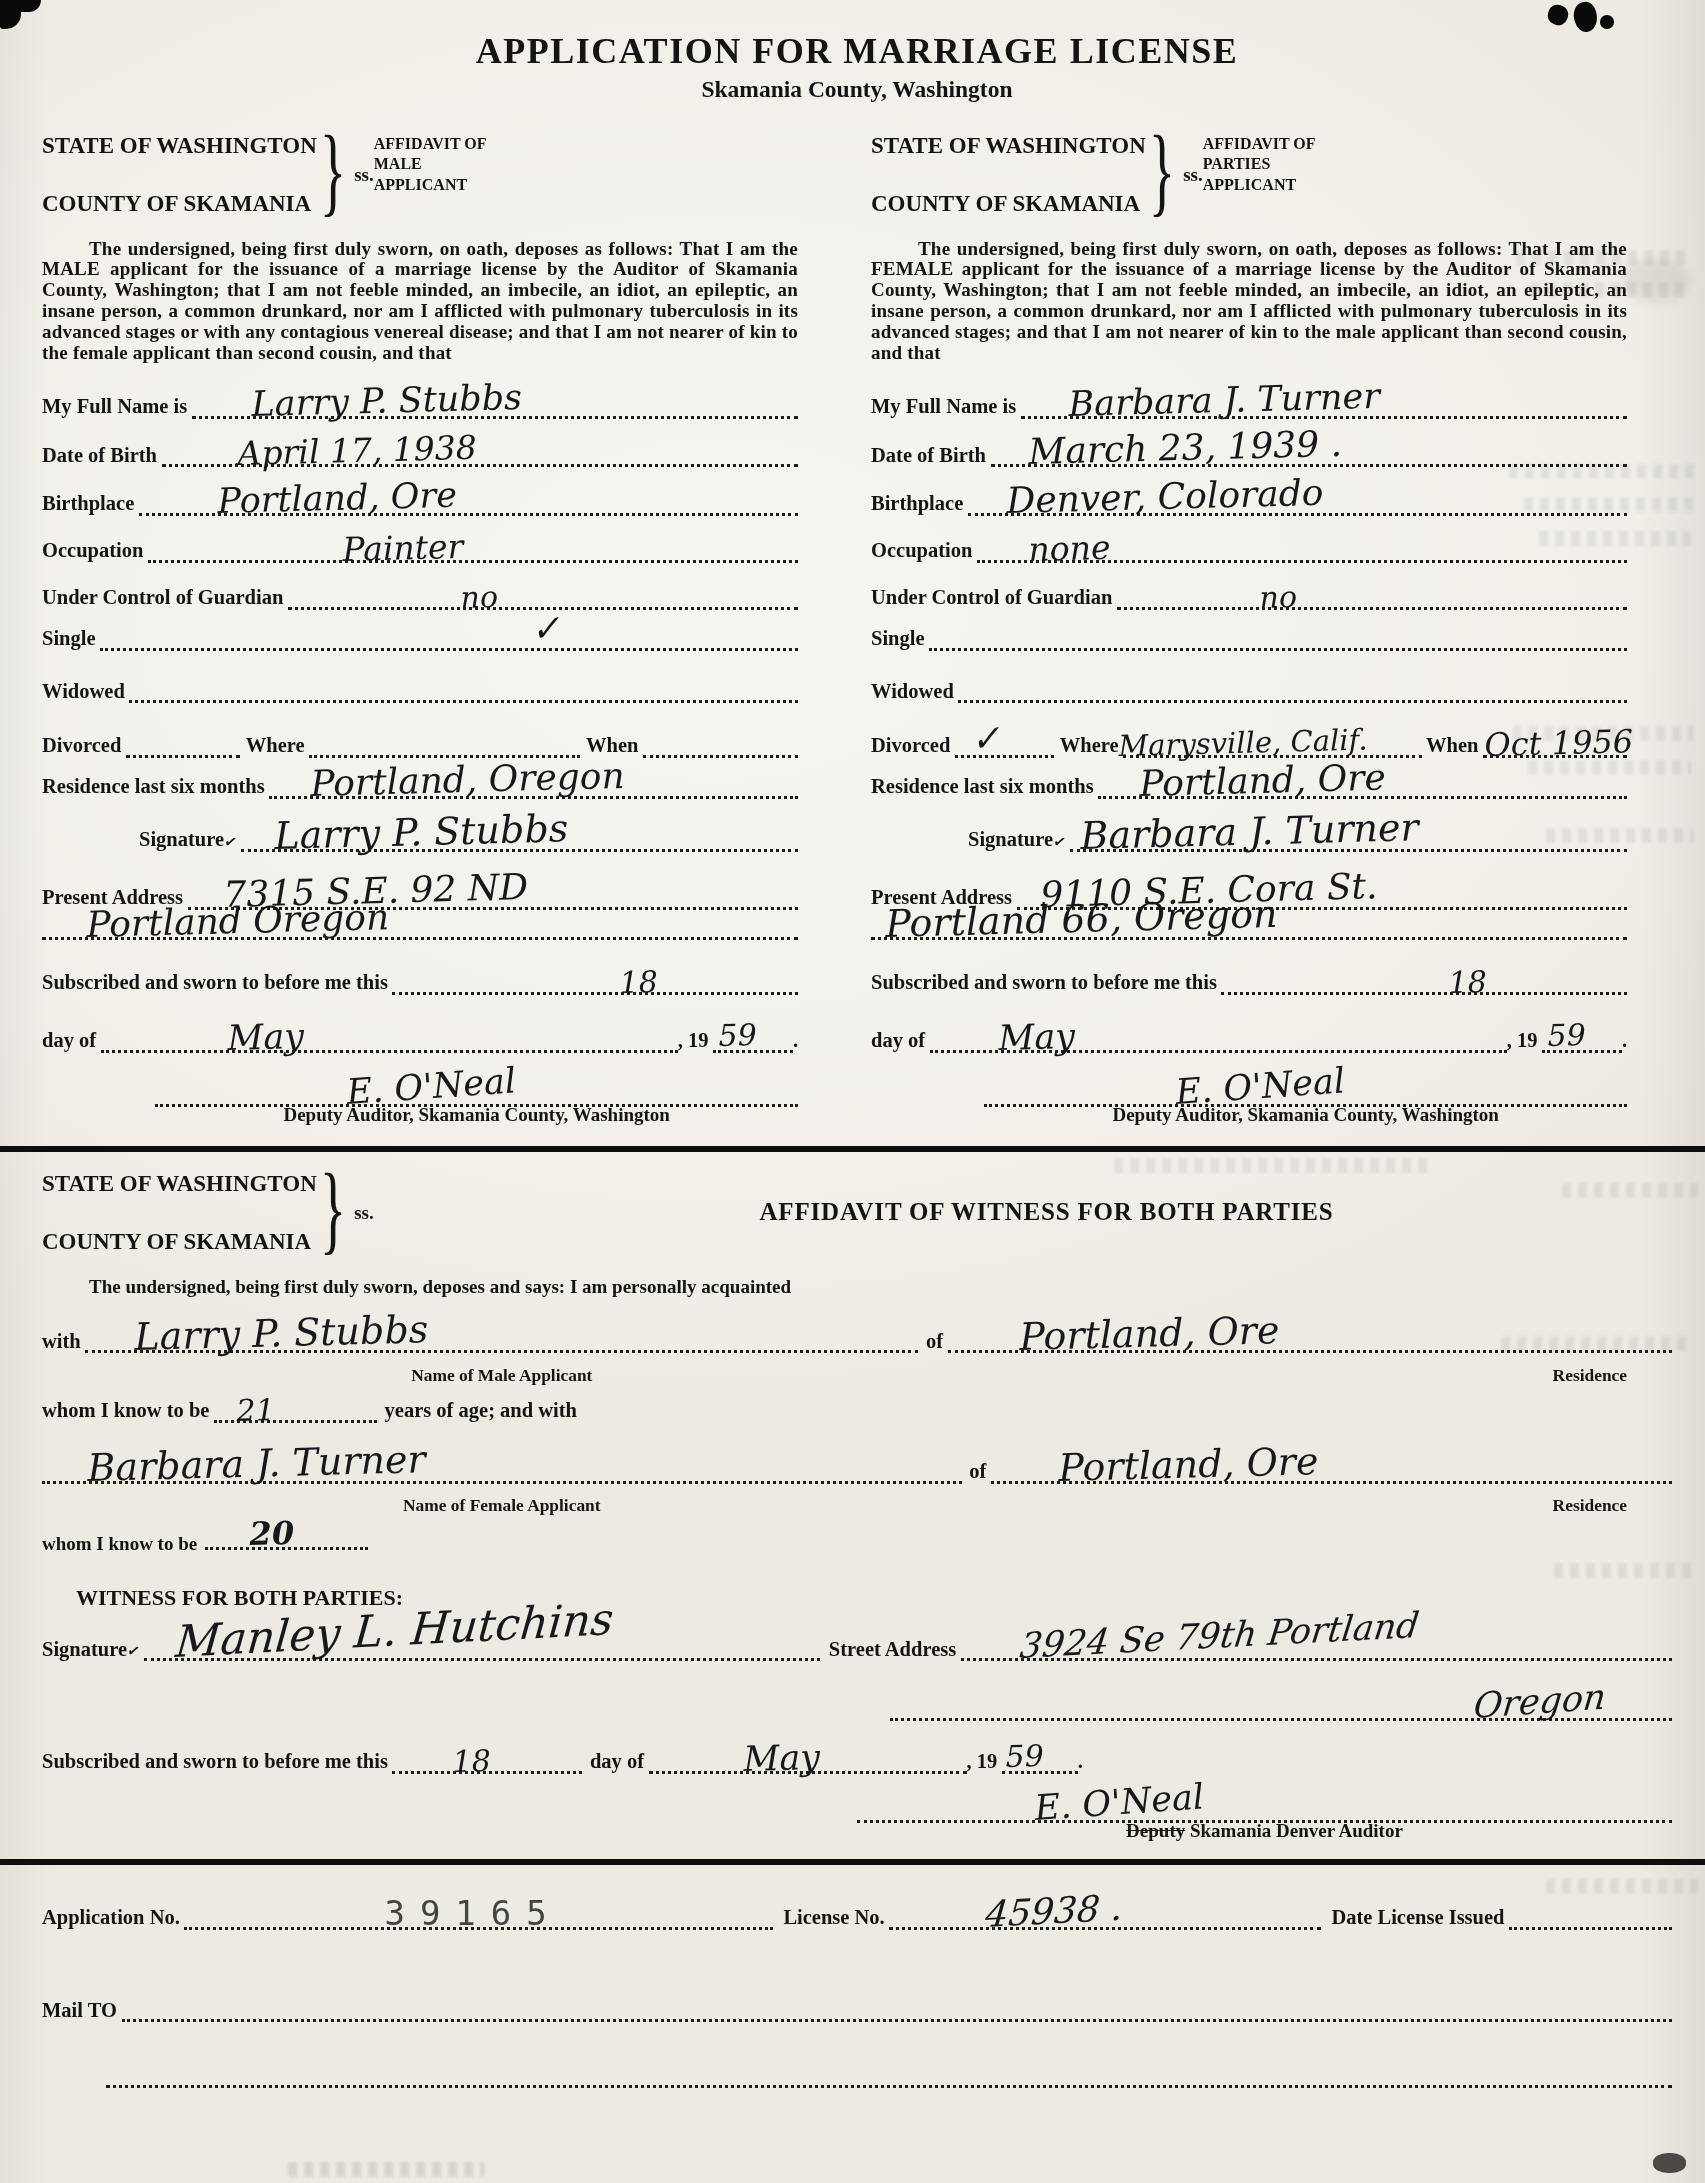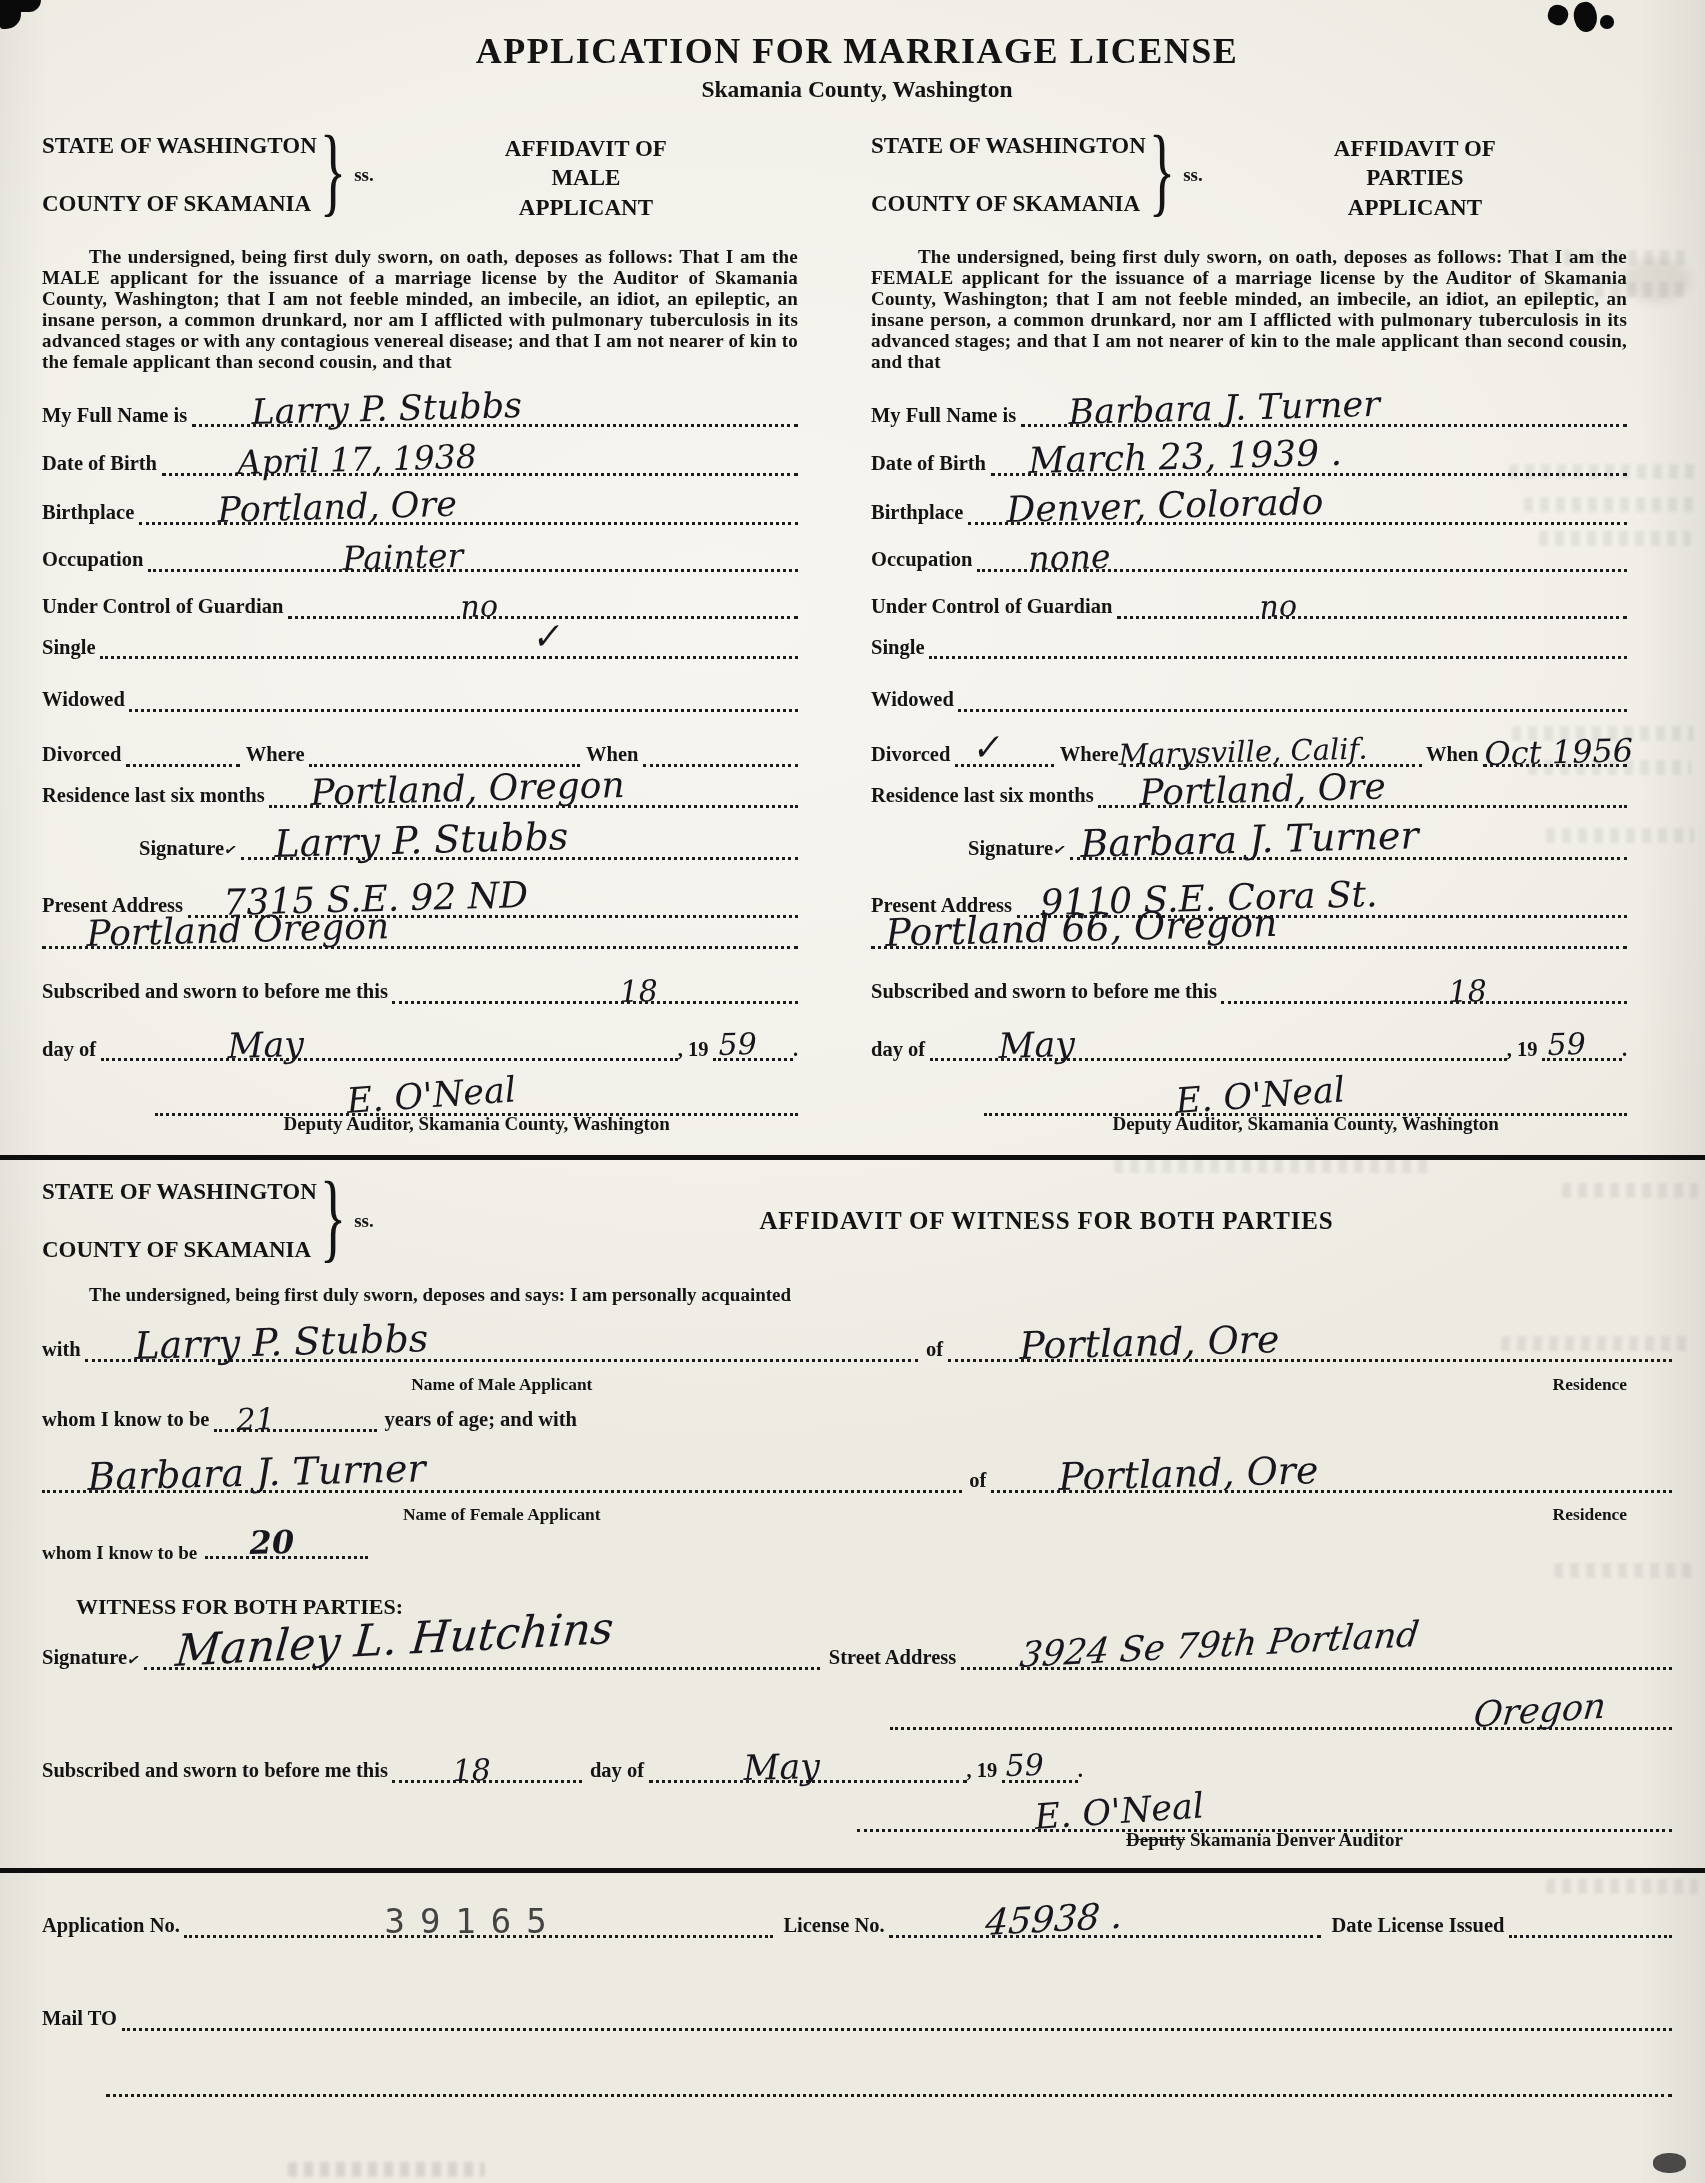--- a/index.html
+++ b/index.html
@@ -20,21 +20,21 @@
 
   
   .cols { display:flex; gap:73px; margin-top:23px; padding-right:45px; }
   .col { flex:1; min-width:0; }
 
   .affhead { display:flex; align-items:flex-start; margin-top:9px; }
   .sc { font-weight:700; font-size:23px; line-height:1; white-space:nowrap; }
   .sc .l1 { margin-bottom:35px; }
   .brace { font-size:100px; line-height:79px; font-weight:400; transform:scaleX(.55); margin:-3px 0 0 -7.6px; }
   .ss { font-size:19px; font-weight:700; margin:30px 0 0 -3px; }
-  .afftitle { flex:1; text-align:center; font-weight:700; font-size:23px; line-height:1.3; margin-top:0; }
+  .afftitle { flex:1; font-weight:700; font-size:16px; line-height:1.3; margin-top:0; }
 
   .oath { margin-top:24px; font-size:19px; font-weight:700; line-height:1.1; text-align:justify; text-indent:47px; letter-spacing:0.2px; }
 
   
   .frow { display:flex; align-items:flex-end; position:relative; }
   .flabel { font-size:20.5px; font-weight:700; white-space:nowrap; line-height:1; padding-bottom:2.3px; }
   .fill { flex:1; position:relative; border-bottom:3px dotted #1b1b1b; height:7.6px; margin-left:4.5px; min-width:0; }
   .fill.short { flex:none; }
   .hand {
     position:absolute; bottom:-6px; left:45px; z-index:3;

